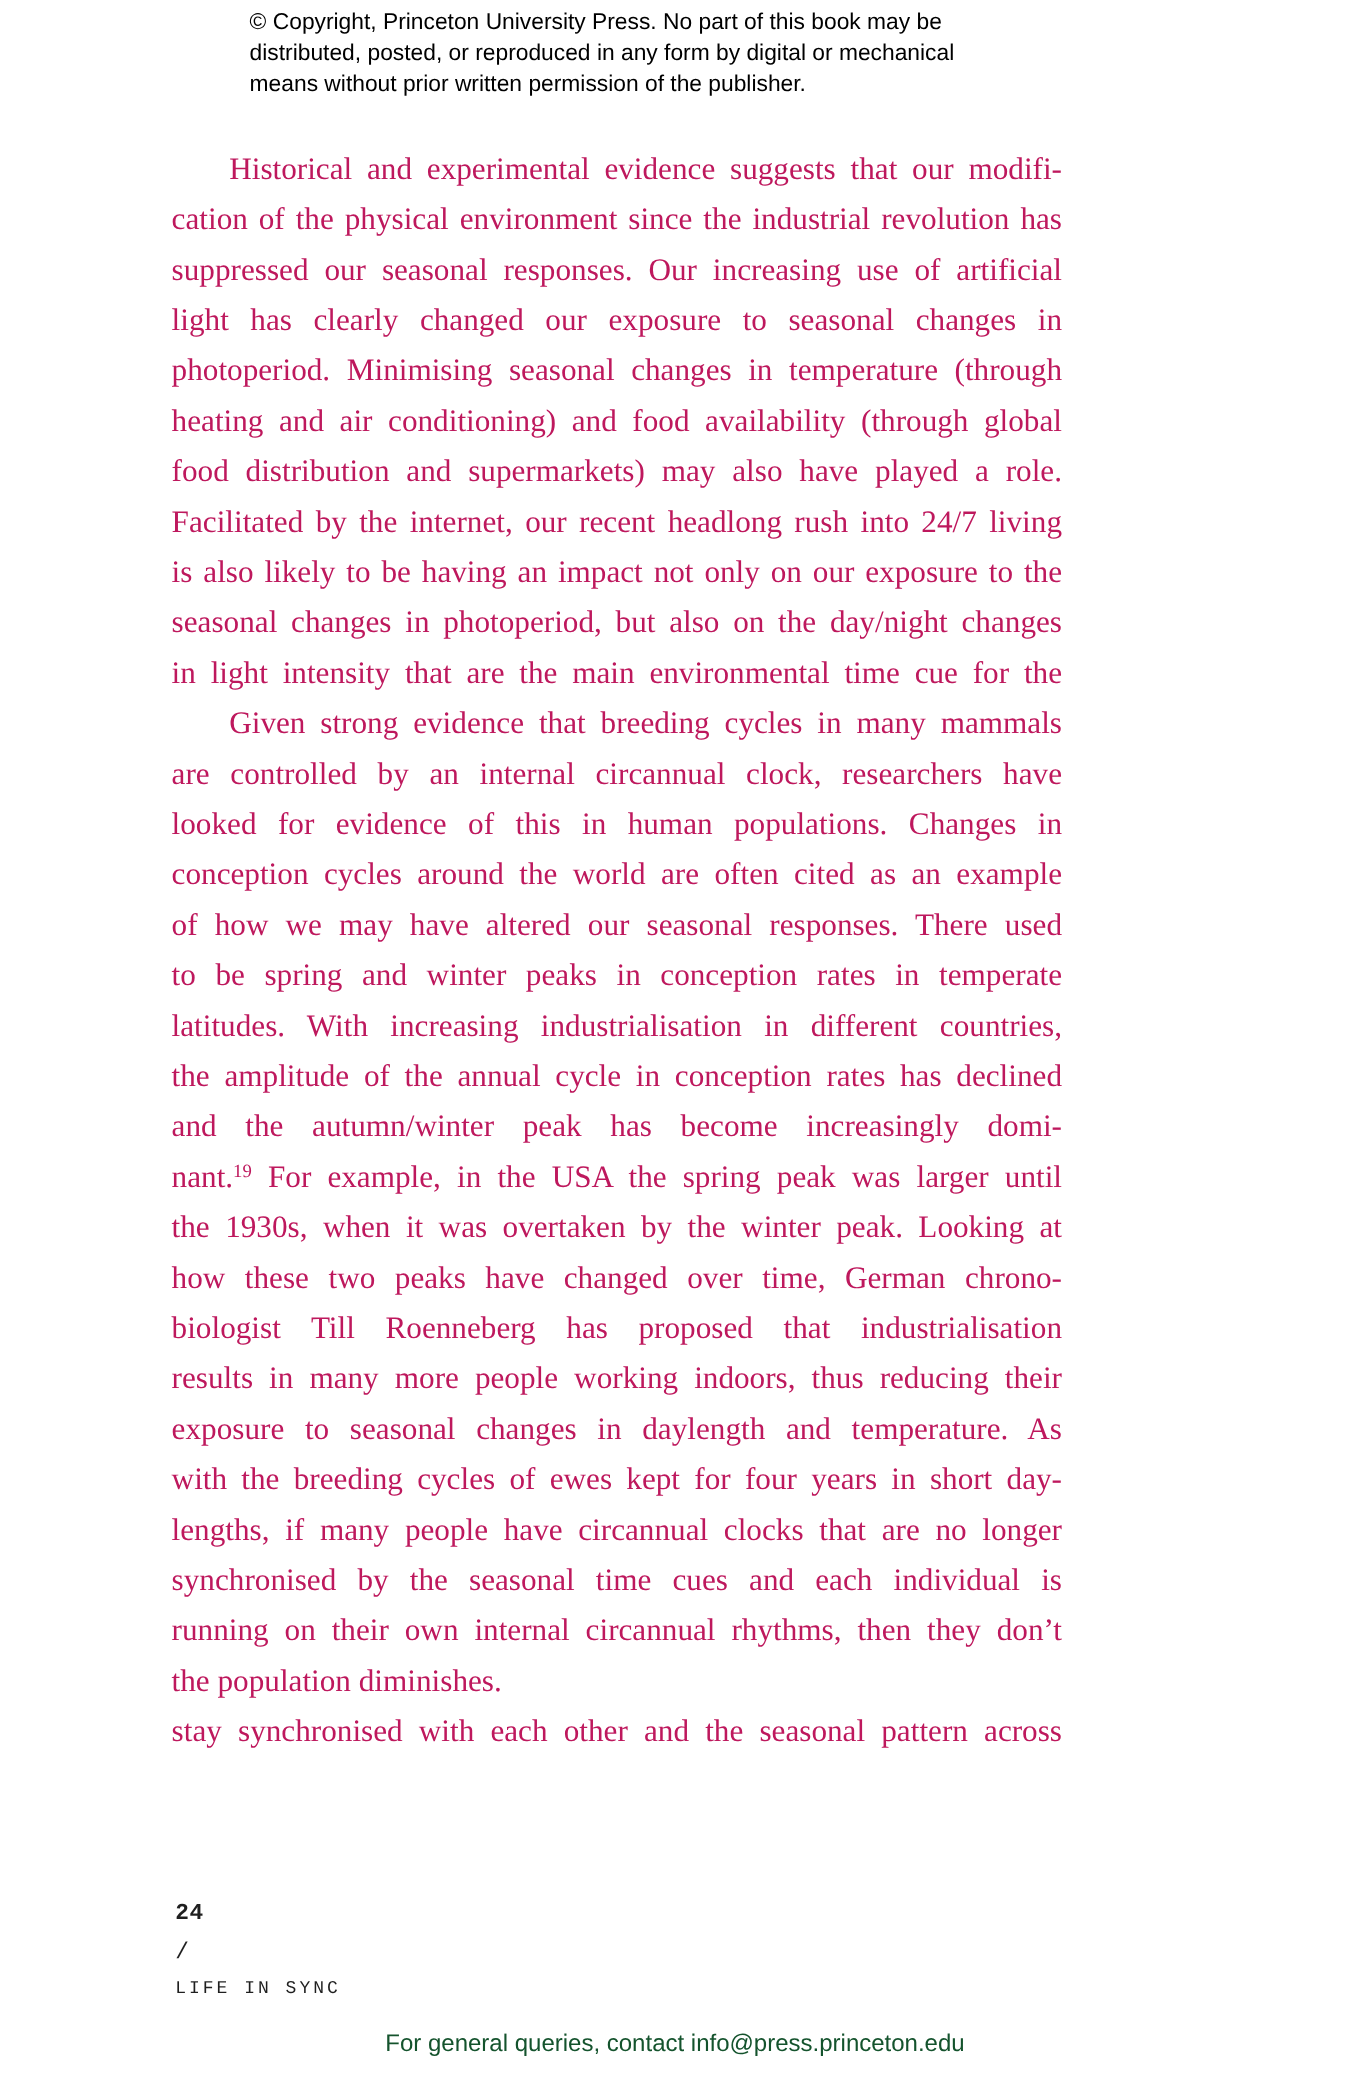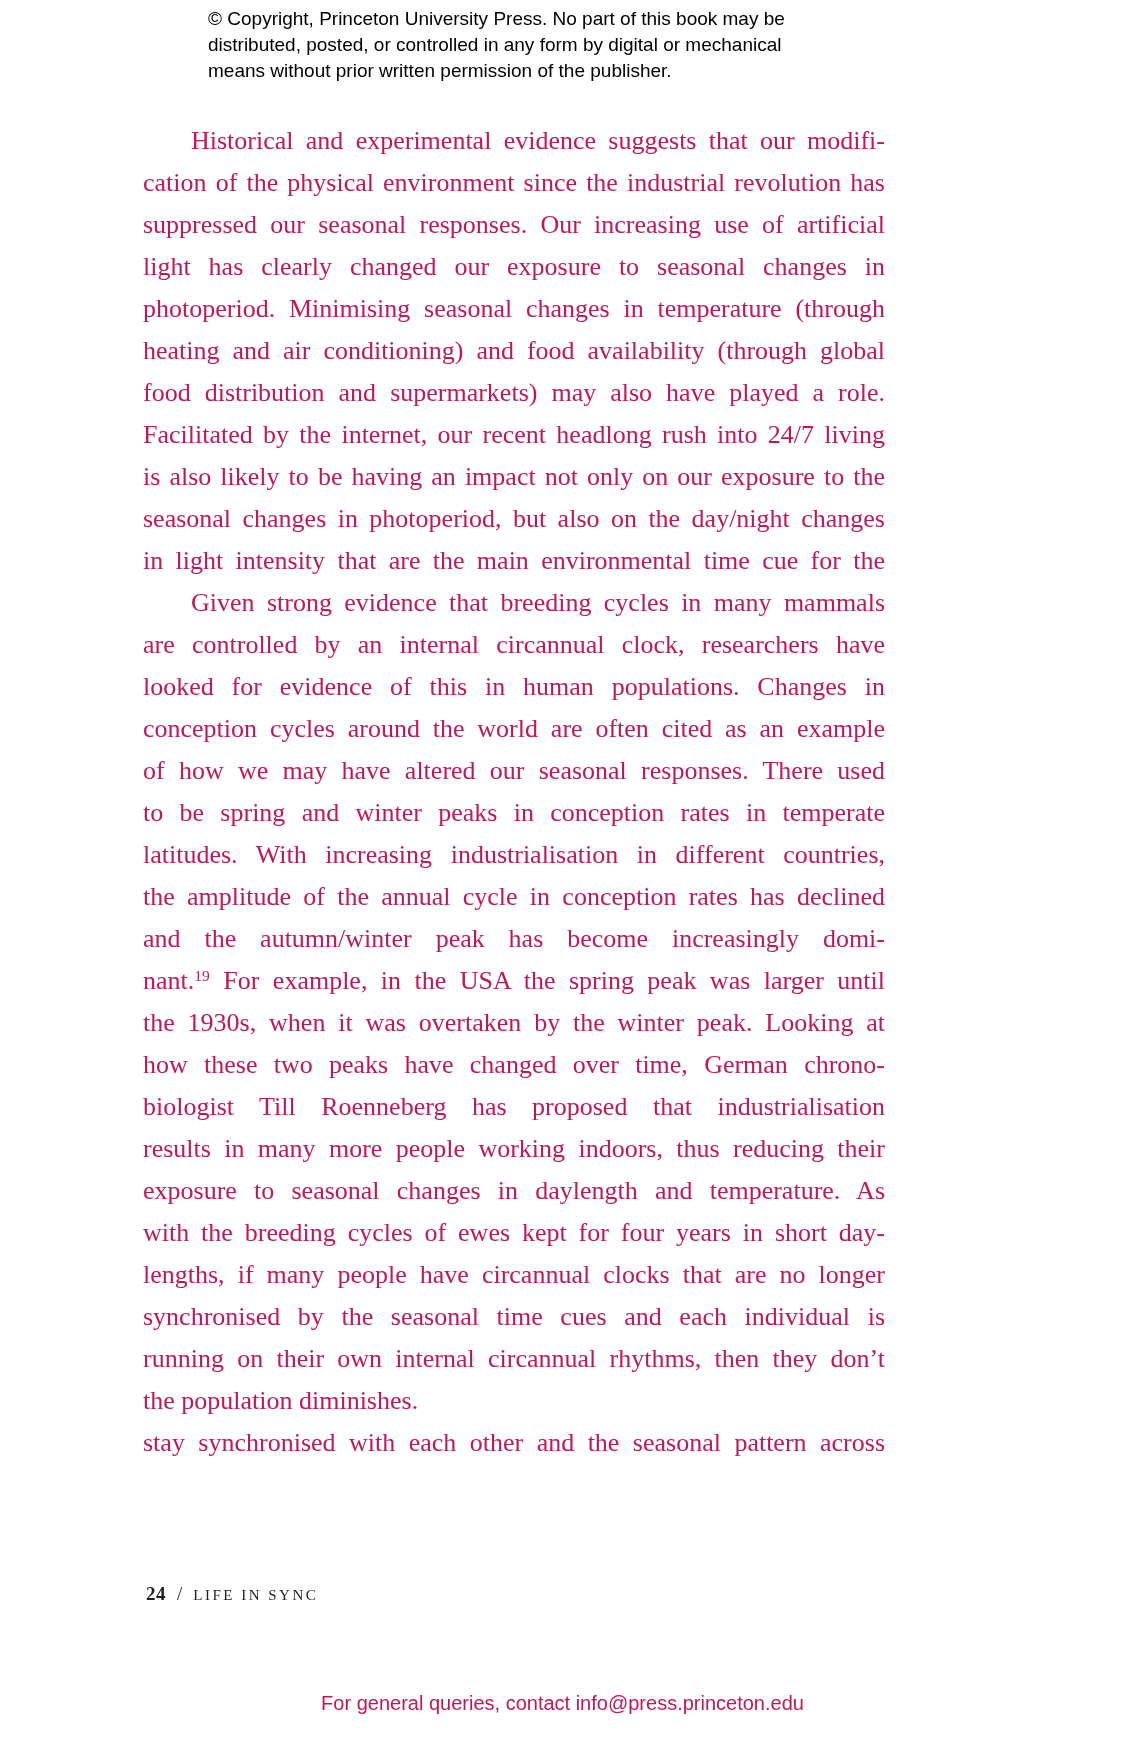--- a/index.html
+++ b/index.html
@@ -39,49 +39,50 @@
     font-size: 0.6em;
     line-height: 0;
     vertical-align: baseline;
     position: relative;
     top: -0.5em;
   }
   .footer {
     position: absolute;
     left: 146px;
     top: 1583px;
-    font-family: Liberation Serif, serif;
+    font-family: Liberation Mono, monospace;
     font-size: 19px;
     color: #1f1f1f;
     display: flex;
     align-items: baseline;
     gap: 11px;
+    flex-direction: column;
   }
   .footer .page-num { font-weight: 700; letter-spacing: 0.5px; }
   .footer .slash { font-weight: 400; }
   .footer .book-title { font-size: 15px; letter-spacing: 2.5px; }
   .query-notice {
     position: absolute;
     left: 0;
     top: 1692px;
     width: 1125px;
     text-align: center;
     font-family: "Liberation Sans", "DejaVu Sans", sans-serif;
     font-size: 20px;
-    color: #be185d;
+    color: #14532d;
   }
 </style>
 </head>
 <body>
 
 <div class="page">
 
   <div class="copyright">
     <div>© Copyright, Princeton University Press. No part of this book may be</div>
-    <div>distributed, posted, or controlled in any form by digital or mechanical</div>
+    <div>distributed, posted, or reproduced in any form by digital or mechanical</div>
     <div>means without prior written permission of the publisher.</div>
   </div>
 
   <div class="body-text">
       <div class="paragraph">
         <div class="bline first">Historical and experimental evidence suggests that our modifi-</div>
         <div class="bline">cation of the physical environment since the industrial revolution has</div>
         <div class="bline">suppressed our seasonal responses. Our increasing use of artificial</div>
         <div class="bline">light has clearly changed our exposure to seasonal changes in</div>
         <div class="bline">photoperiod. Minimising seasonal changes in temperature (through</div>

